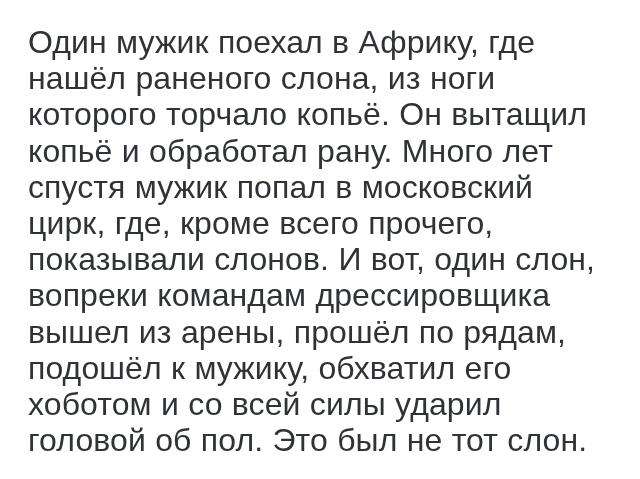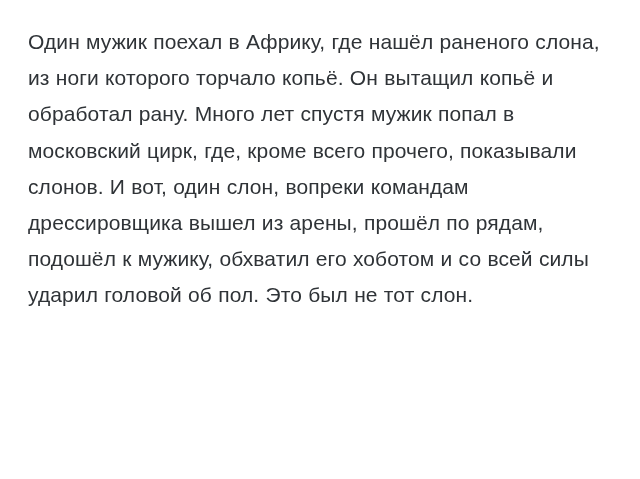--- a/index.html
+++ b/index.html
@@ -21,21 +21,21 @@
     box-sizing: border-box;
   }
   .text-block {
     position: absolute;
     left: 28px;
     top: 24px;
     width: 584px;
   }
   .text-block p {
     margin: 0;
-    font-size: 21px;
+    font-size: 32px;
     line-height: 36.2px;
     color: #2f3337;
     letter-spacing: 0.1px;
     word-spacing: 0.3px;
     text-align: left;
   }
 </style>
 </head>
 <body>
 

